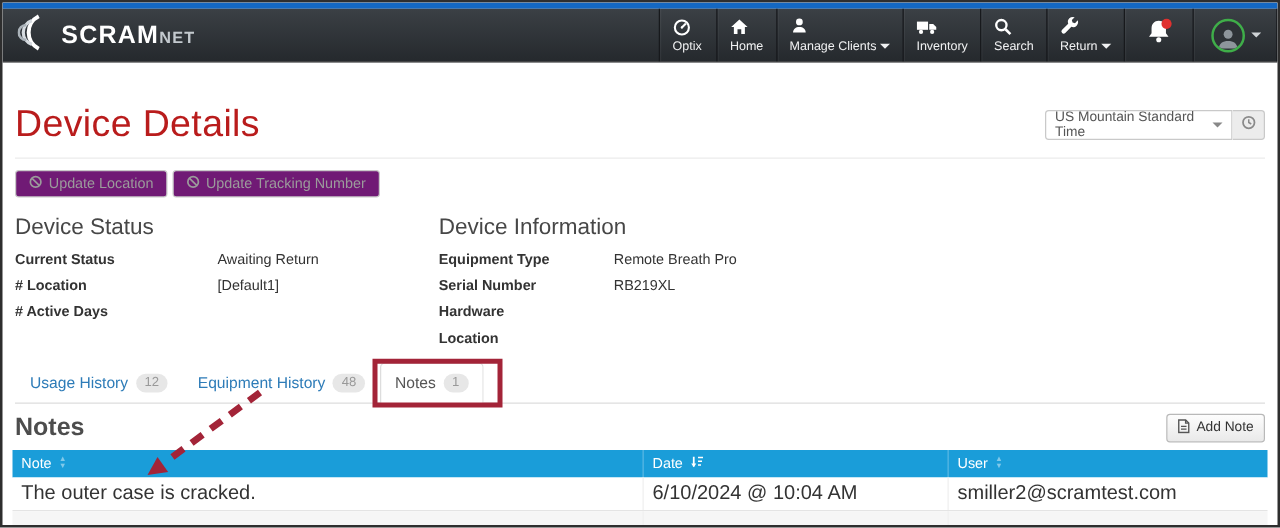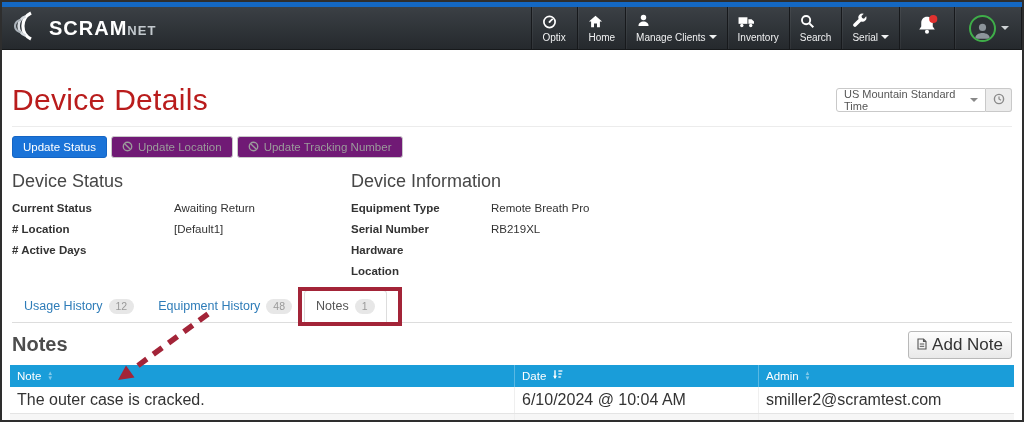--- a/index.html
+++ b/index.html
@@ -90,21 +90,21 @@
   }
   
   .anno-box{
     position:absolute; left:-7px; top:-4px; right:-16px; bottom:-4px;
     border:4px solid var(--annotation); pointer-events:none;
   }
   
   .notes-header{display:flex; align-items:center; justify-content:space-between; margin-top:8px;}
   .notes-title{font-size:20px; font-weight:700; color:#4d4d4d;}
   .btn-small{
-    font-size:17px; padding:3px 8px; background:linear-gradient(#fdfdfd,#e9e9e9);
+    font-size:11px; padding:3px 8px; background:linear-gradient(#fdfdfd,#e9e9e9);
     border:1px solid #b9b9b9; border-radius:3px; color:#333; display:inline-flex;
     align-items:center; gap:5px; cursor:pointer;
   }
   .tbl{margin:6px -2px 0;}
   .thead,.trow{display:grid; grid-template-columns:504px 244px 1fr;}
   .thead{background:var(--table-header); color:#fff; font-size:11.5px;}
   .thead .th{
     padding:4px 7px; display:flex; align-items:center; gap:6px; height:22px; cursor:pointer;
     border-left:1px solid rgba(255,255,255,.28);
   }
@@ -197,21 +197,21 @@
             <span>Search</span>
           </span>
       </div>
       <div class="nav-item">
         <span>
           <svg width="15" height="15" viewBox="0 0 16 16" fill="#fff">
             <path d="M15.1 3.5 a4.2 4.2 0 0 1-5.4 5.5 L4.5 14.2 a1.9 1.9 0 1 1-2.7-2.7 L7 6.3 A4.2 4.2 0 0 1 12.5 0.9 L10.1 3.3 l0.6 2.1 2.1 0.6 2.3-2.5 z"></path>
           </svg>
         </span>
         <span class="lblrow">
-          <span>Serial</span>
+          <span>Return</span>
           <span class="caret"></span>
         </span>
       </div>
     </div>
 
     <div class="nav-seg bell-wrap">
       <span style="position:relative;">
         <svg width="24" height="24" viewBox="0 0 20 20">
           <path fill="#fff" d="M10 2.2 c-2.9 0-4.8 2.2-4.8 5.1 v3.2 l-1.7 2.4 h13 l-1.7-2.4 v-3.2 c0-2.9-1.9-5.1-4.8-5.1 z"></path>
           <circle cx="10" cy="14.8" r="1.7" fill="#fff"></circle>
@@ -247,21 +247,20 @@
               <path d="M6 3.4 V6 L8 7.2" stroke-width="1.2"></path>
             </svg>
           </span>
         </div>
       </div>
     </div>
 
     <hr class="rule">
 
     <div class="btn-row">
-      <button class="btn btn-primary">Update Status</button>
       <button class="btn btn-disabled">
         <span>
           <svg width="11" height="11" viewBox="0 0 12 12" fill="none" stroke="currentColor">
             <circle cx="6" cy="6" r="4.6" stroke-width="1.5"></circle>
             <line x1="2.9" y1="2.9" x2="9.1" y2="9.1" stroke-width="1.5"></line>
           </svg>
         </span>
         <span>Update Location</span>
       </button>
       <button class="btn btn-disabled">
@@ -359,21 +358,21 @@
             <svg width="11" height="11" viewBox="0 0 11 11" stroke="#fff" fill="#fff">
               <line x1="3" y1="1.3" x2="3" y2="9.2" stroke-width="1.4"></line>
               <path d="M1 6.8 L3 9.8 L5 6.8 Z" stroke="none"></path>
               <line x1="6.4" y1="2" x2="10.4" y2="2" stroke-width="1.3"></line>
               <line x1="6.4" y1="5" x2="9.6" y2="5" stroke-width="1.3"></line>
               <line x1="6.4" y1="8" x2="8.8" y2="8" stroke-width="1.3"></line>
             </svg>
           </span>
         </div>
         <div class="th">
-          <span>Admin</span>
+          <span>User</span>
           <span class="sort-faint">
               <span>▲</span>
               <span>▼</span>
             </span>
         </div>
       </div>
       <div class="trow">
         <div class="td">The outer case is cracked.</div>
         <div class="td">6/10/2024 @ 10:04 AM</div>
         <div class="td">smiller2@scramtest.com</div>

